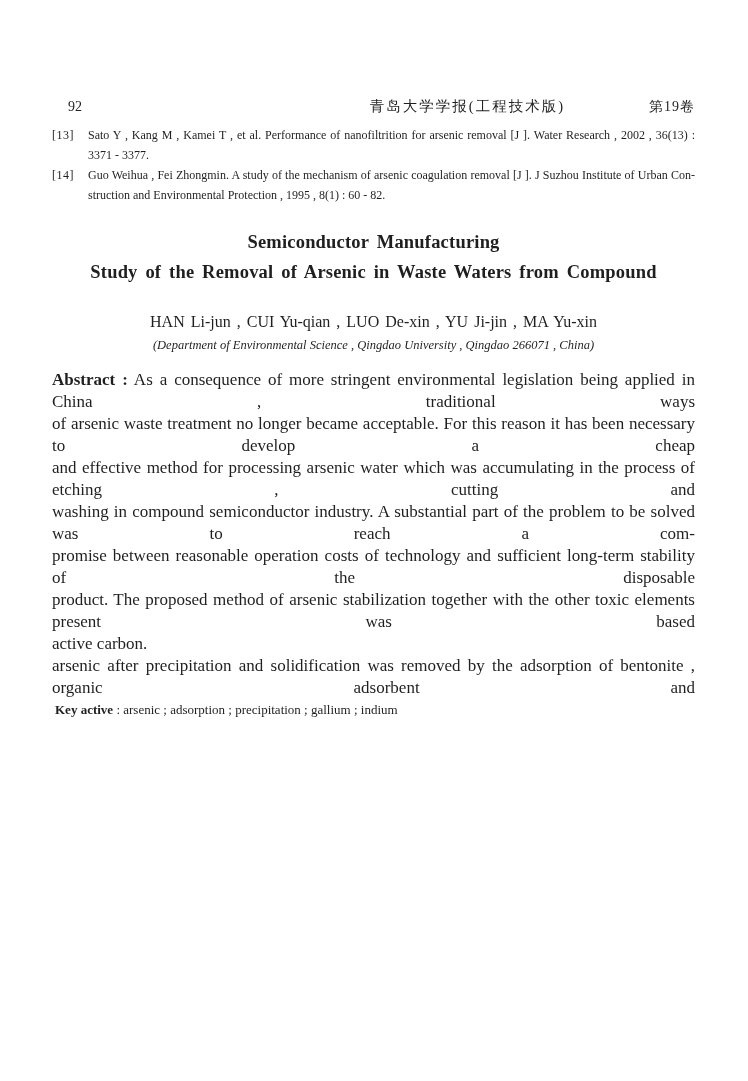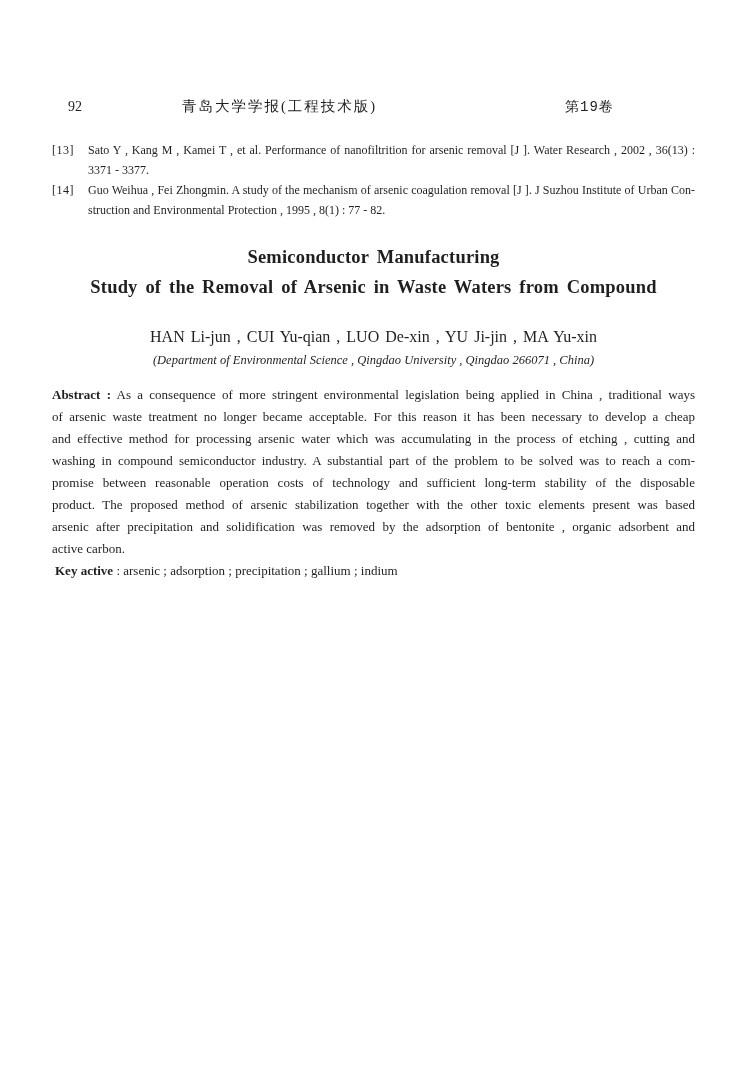--- a/index.html
+++ b/index.html
@@ -21,25 +21,25 @@
     padding: 97px 53px 0 52px;
     background: #ffffff;
   }
   
   .header {
     display: flex;
     align-items: baseline;
     font-size: 14px;
   }
   .header .h-left { width: 130px; padding-left: 16px; box-sizing: border-box; }
-  .header .h-center { flex: 1; text-align: left; letter-spacing: 2px; font-size: 14.5px; }
-  .header .h-right { width: 130px; text-align: left; letter-spacing: 1px; font-family: Liberation Mono, monospace; }
+  .header .h-center { flex: 1; text-align: right; letter-spacing: 2px; font-size: 14.5px; }
+  .header .h-right { width: 130px; text-align: right; letter-spacing: 1px; }
 
   
-  .refs { margin-top: 24px; }
+  .refs { margin-top: 9px; }
   .ref {
     display: flex;
     font-size: 12px;
     line-height: 20px;
   }
   .ref .ref-label {
     width: 36px;
     flex: 0 0 36px;
     letter-spacing: 0.5px;
   }
@@ -72,21 +72,21 @@
     font-size: 12.5px;
     line-height: 18px;
     font-style: italic;
   }
 
   
   .abstract {
     margin-top: 15px;
   }
   .abs-line {
-    font-size: 13px;
+    font-size: 17px;
     line-height: 22px;
   }
   .bold { font-weight: bold; }
   .keywords {
     margin-top: 0;
     font-size: 13px;
     line-height: 22px;
     padding-left: 3px;
   }
 </style>
@@ -106,39 +106,39 @@
       <span class="ref-label">[13]</span>
       <span class="ref-body">
         <span class="just" style="display:block">Sato Y , Kang M , Kamei T , et al. Performance of nanofiltrition for arsenic removal [J ]. Water Research , 2002 , 36(13) :</span>
         <span style="display:block">3371 - 3377.</span>
       </span>
     </div>
     <div class="ref">
       <span class="ref-label">[14]</span>
       <span class="ref-body">
         <span class="just" style="display:block">Guo Weihua , Fei Zhongmin. A study of the mechanism of arsenic coagulation removal [J ]. J Suzhou Institute of Urban Con-</span>
-        <span style="display:block">struction and Environmental Protection , 1995 , 8(1) : 77 - 82.</span>
+        <span style="display:block">struction and Environmental Protection , 1995 , 8(1) : 60 - 82.</span>
       </span>
     </div>
   </div>
 
   <div class="title-block">
     <div>Semiconductor Manufacturing</div>
     <div>Study of the Removal of Arsenic in Waste Waters from Compound</div>
   </div>
 
   <div class="authors">HAN Li-jun , CUI Yu-qian , LUO De-xin , YU Ji-jin , MA Yu-xin</div>
   <div class="affiliation">(Department of Environmental Science , Qingdao University , Qingdao 266071 , China)</div>
 
   <div class="abstract">
     <div class="abs-line just"><span class="bold">Abstract :</span> <span>As a consequence of more stringent environmental legislation being applied in China , traditional ways</span></div>
     <div class="abs-line just">of arsenic waste treatment no longer became acceptable. For this reason it has been necessary to develop a cheap</div>
     <div class="abs-line just">and effective method for processing arsenic water which was accumulating in the process of etching , cutting and</div>
     <div class="abs-line just">washing in compound semiconductor industry. A substantial part of the problem to be solved was to reach a com-</div>
     <div class="abs-line just">promise between reasonable operation costs of technology and sufficient long-term stability of the disposable</div>
     <div class="abs-line just">product. The proposed method of arsenic stabilization together with the other toxic elements present was based</div>
+    <div class="abs-line">active carbon.</div>
     <div class="abs-line just">arsenic after precipitation and solidification was removed by the adsorption of bentonite , organic adsorbent and</div>
-    <div class="abs-line">active carbon.</div>
   </div>
 
   <div class="keywords"><span class="bold">Key active</span><span> : arsenic ; adsorption ; precipitation ; gallium ; indium</span></div>
 
 </div>
 
 </body></html>

